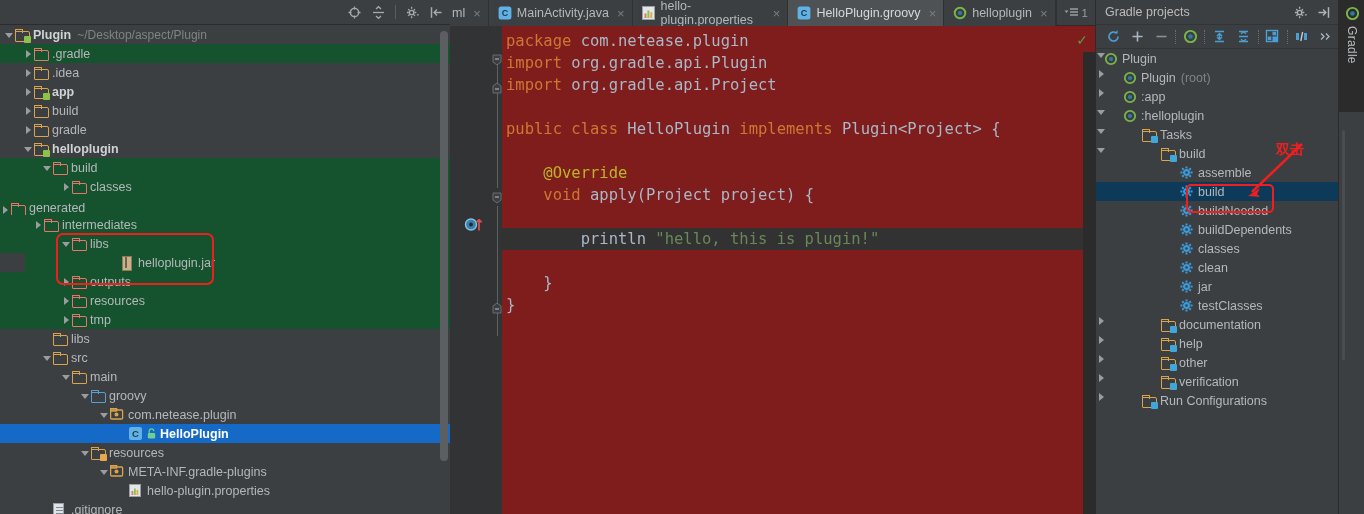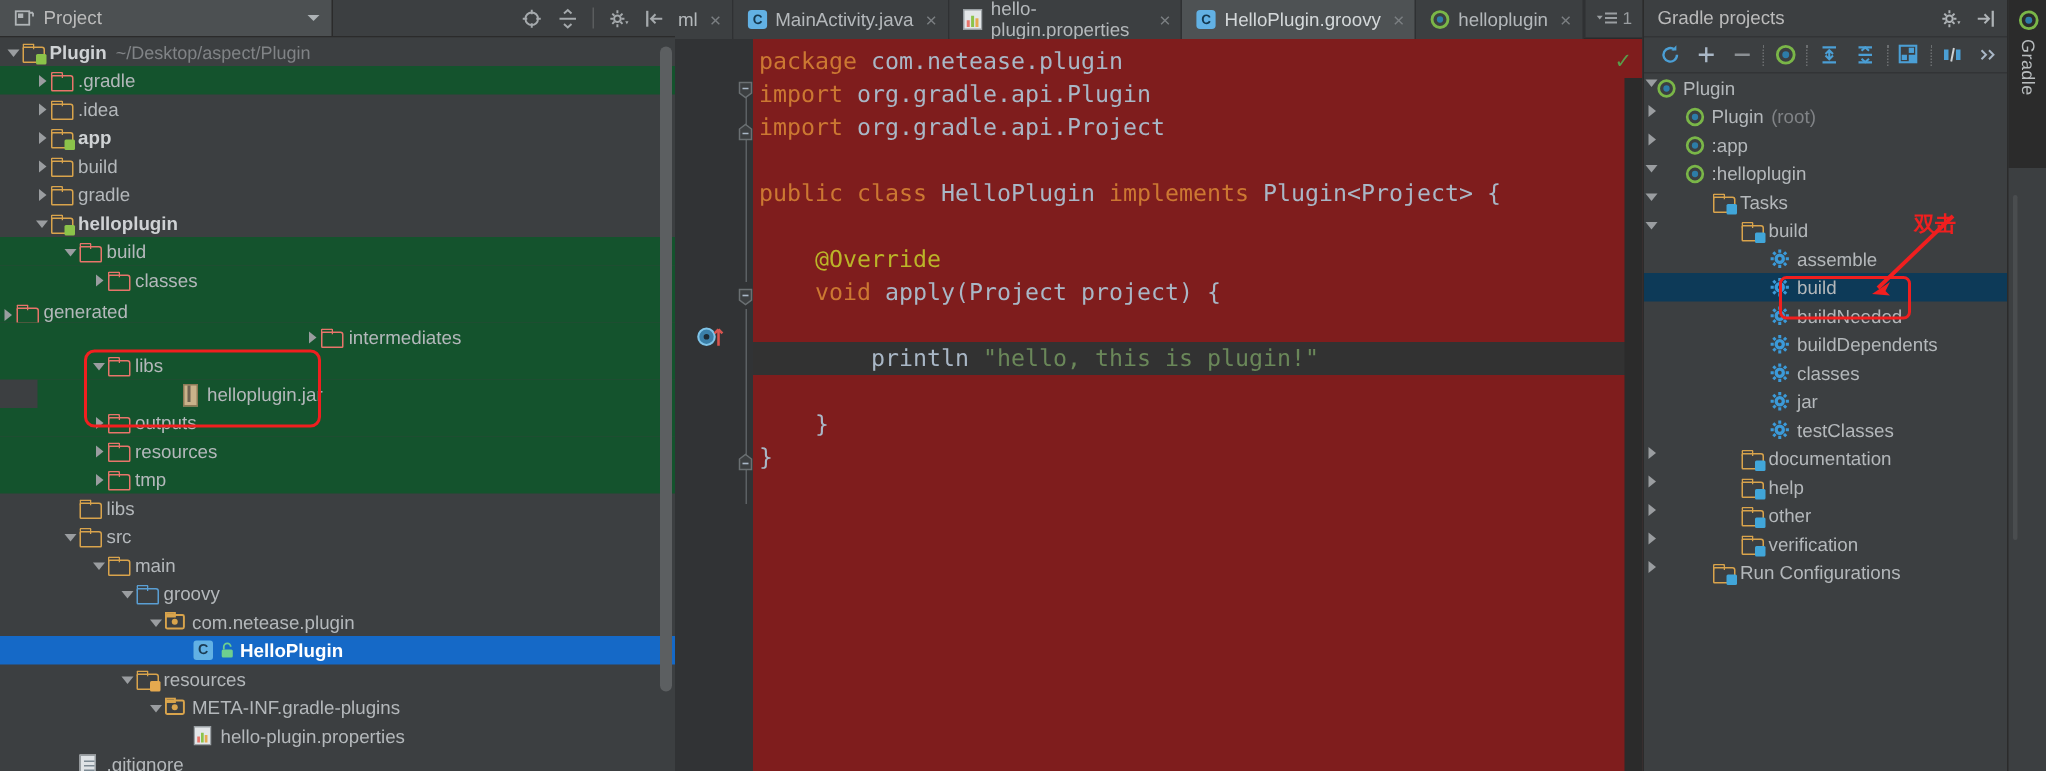--- a/index.html
+++ b/index.html
@@ -167,29 +167,20 @@
     font-family:"DejaVu Sans",sans-serif; }
 </style>
 </head>
 <body>
 
 <div id="root">
 
   <div id="project-panel">
 
     <div id="project-header">
-      <div class="proj-title-box">
-        <svg class="ic" width="14" height="14" viewBox="0 0 14 14">
-          <rect x="1.5" y="2.5" width="9" height="9" fill="none" stroke="#b0b4b7" stroke-width="1.2"></rect>
-          <rect x="3" y="4" width="3.5" height="3" fill="#b0b4b7"></rect>
-          <path d="M10.5 3.5 L13 3.5 M13 3.5 L13 6" stroke="#b0b4b7" stroke-width="1.2" fill="none"></path>
-        </svg>
-        <span class="lbl">Project</span>
-        <span class="proj-caret"></span>
-      </div>
       <div class="proj-icons">
         <svg class="ic" viewBox="0 0 15 15">
           <circle cx="7.5" cy="7.5" r="4.2" fill="none" stroke="#aeb3b6" stroke-width="1.3"></circle>
           <path d="M7.5 1.5v3M7.5 10.5v3M1.5 7.5h3M10.5 7.5h3" stroke="#aeb3b6" stroke-width="1.3"></path>
         </svg>
         <svg class="ic" viewBox="0 0 15 15">
           <path d="M2 7.5h11" stroke="#aeb3b6" stroke-width="1.3"></path>
           <path d="M5 4l2.5-2.3L10 4" fill="none" stroke="#aeb3b6" stroke-width="1.3"></path>
           <path d="M5 11l2.5 2.3L10 11" fill="none" stroke="#aeb3b6" stroke-width="1.3"></path>
         </svg>
@@ -277,21 +268,21 @@
           </span>
           <span class="tlabel">classes</span>
         </div>
         <div class="trow hl" style=" align-items: flex-end;">
           <span class="arrow closed"></span>
           <span class="ticon" style="display: flex; align-items: center;">
             <span class="folder red"></span>
           </span>
           <span class="tlabel">generated</span>
         </div>
-        <div class="trow hl" style="padding-left: 61px; justify-content: center;">
+        <div class="trow hl" style="padding-left: 33px;">
           <span class="arrow closed"></span>
           <span class="ticon" style="display: flex; align-items: center;">
             <span class="folder red"></span>
           </span>
           <span class="tlabel">intermediates</span>
         </div>
         <div class="trow hl" style="padding-left: 61px;">
           <span class="arrow open"></span>
           <span class="ticon" style="display: flex; align-items: center;">
             <span class="folder red"></span>
@@ -686,20 +677,30 @@
         </div>
         <div class="grow" style="padding-left: 84px;">
           <span class="arrow "></span>
           <span class="ticon" style="display: flex; align-items: center;">
             <svg width="13" height="13" viewBox="0 0 13 13">
               <circle cx="6.5" cy="6.5" r="2.4" fill="none" stroke="#3b9ad9" stroke-width="2.2"></circle>
               <path d="M6.5 0.4v2.1M6.5 10.5v2.1M0.4 6.5h2.1M10.5 6.5h2.1M2.2 2.2l1.5 1.5M9.3 9.3l1.5 1.5M10.8 2.2L9.3 3.7M3.7 9.3l-1.5 1.5" stroke="#3b9ad9" stroke-width="2"></path>
             </svg>
           </span>
           <span>classes</span>
+        </div>
+        <div class="grow" style="padding-left: 84px;">
+          <span class="arrow "></span>
+          <span class="ticon" style="display: flex; align-items: center;">
+            <svg width="13" height="13" viewBox="0 0 13 13">
+              <circle cx="6.5" cy="6.5" r="2.4" fill="none" stroke="#3b9ad9" stroke-width="2.2"></circle>
+              <path d="M6.5 0.4v2.1M6.5 10.5v2.1M0.4 6.5h2.1M10.5 6.5h2.1M2.2 2.2l1.5 1.5M9.3 9.3l1.5 1.5M10.8 2.2L9.3 3.7M3.7 9.3l-1.5 1.5" stroke="#3b9ad9" stroke-width="2"></path>
+            </svg>
+          </span>
+          <span>clean</span>
         </div>
         <div class="grow" style="padding-left: 84px;">
           <span class="arrow "></span>
           <span class="ticon" style="display: flex; align-items: center;">
             <svg width="13" height="13" viewBox="0 0 13 13">
               <circle cx="6.5" cy="6.5" r="2.4" fill="none" stroke="#3b9ad9" stroke-width="2.2"></circle>
               <path d="M6.5 0.4v2.1M6.5 10.5v2.1M0.4 6.5h2.1M10.5 6.5h2.1M2.2 2.2l1.5 1.5M9.3 9.3l1.5 1.5M10.8 2.2L9.3 3.7M3.7 9.3l-1.5 1.5" stroke="#3b9ad9" stroke-width="2"></path>
             </svg>
           </span>
           <span>jar</span>

